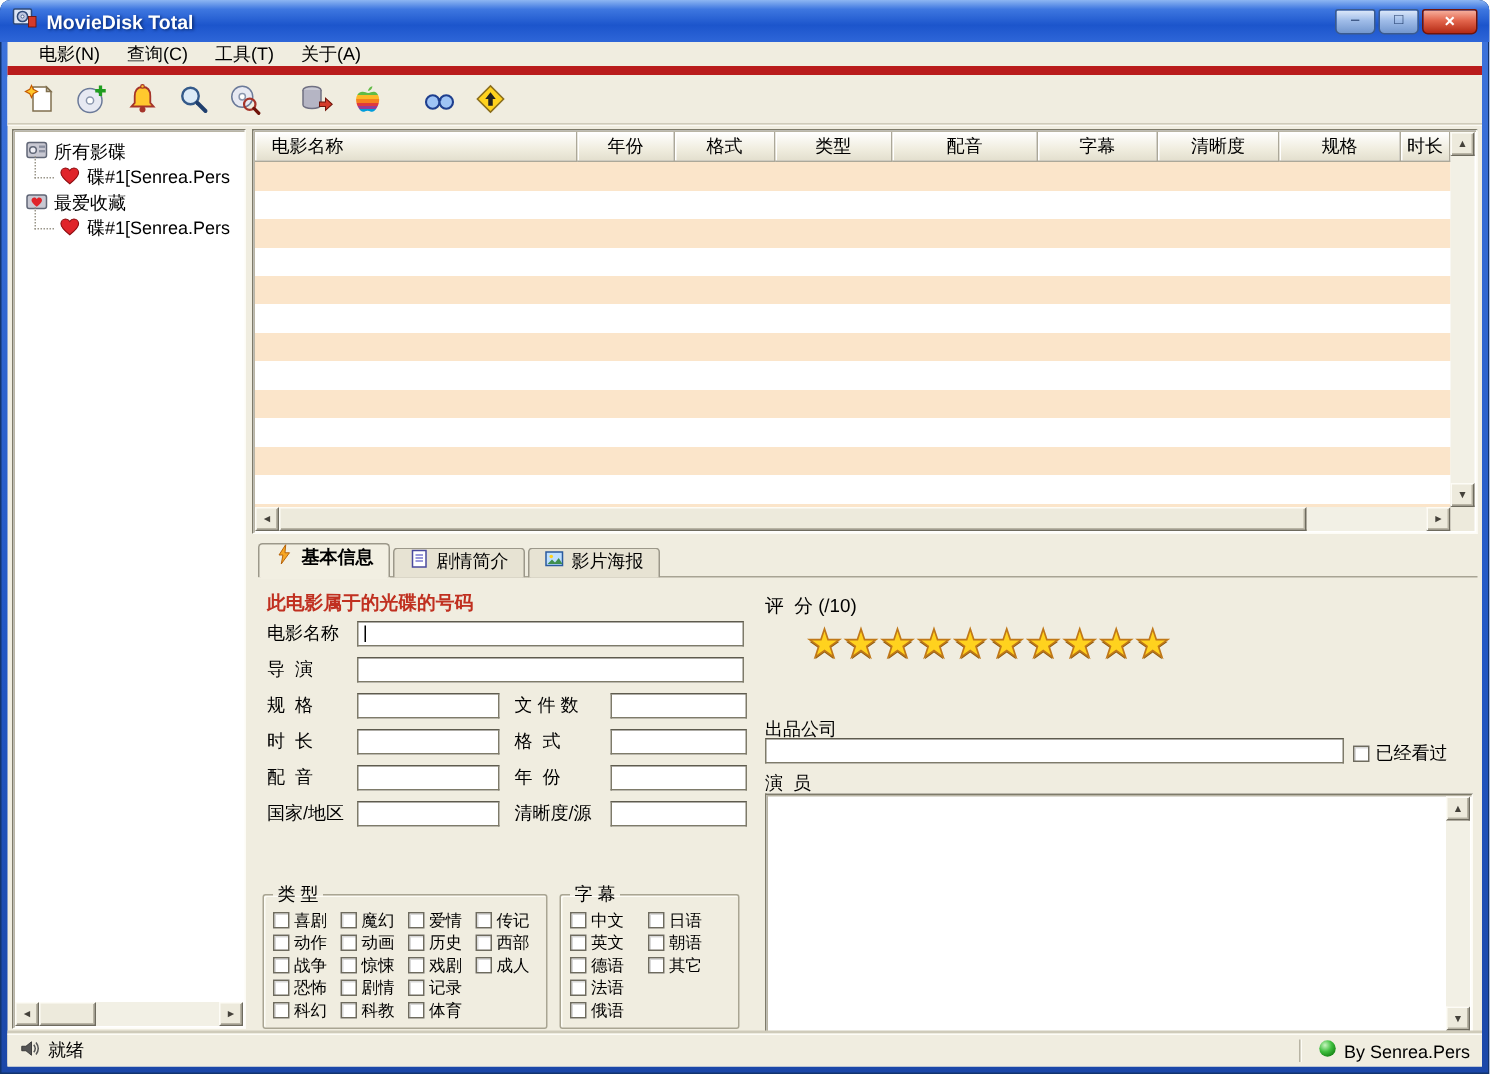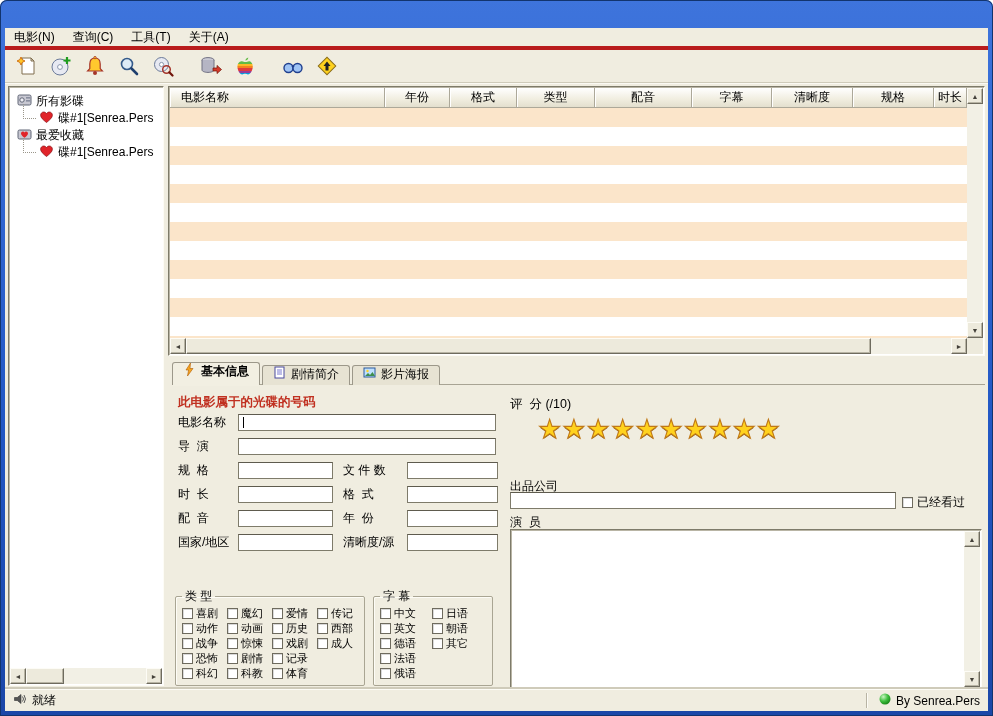--- a/index.html
+++ b/index.html
@@ -20,21 +20,21 @@
   .wbtn { height:17px; width:27px; border-radius:2px 2px 4px 4px; font-size:10px; line-height:14px;
     display:flex; align-items:center; justify-content:center; cursor:default;
     background:linear-gradient(#DCE8FA,#9FBCE8 45%,#7397CE); border:1px solid #3A5A8E; color:#16305E; }
   .wbtn.close { width:37px; background:linear-gradient(#F6B09E,#E2654C 45%,#B42A14);
     border-color:#70140A; color:#fff; font-weight:bold; font-size:12px; }
 
   
   .client { position:absolute; top:28px; left:5px; right:5px; bottom:5px; background:#F0EDE0; }
 
   .menubar { position:absolute; top:0; left:0; right:0; height:22px; display:flex;
-    align-items:center; padding-left:0; font-size:12px; border-bottom:4px solid #b91c1c; }
+    align-items:center; padding-left:12px; font-size:12px; border-bottom:6px solid #b91c1c; }
   .menu-item { padding:3px 9px; }
 
   .toolbar { position:absolute; top:22px; left:0; right:0; height:33px; display:flex;
     align-items:center; padding-left:8px; gap:6px;
     border-bottom:1px solid #CFCBBA; box-shadow:0 1px 0 #FBFAF4; }
   .tbtn { width:28px; height:27px; display:flex; align-items:center; justify-content:center;
     border:1px solid transparent; border-radius:2px; }
   .tgap { width:8px; }
 
   
@@ -143,20 +143,36 @@
     font-size:12px; padding:0 8px; }
   .status-left { display:flex; align-items:center; gap:5px; }
   .status-right { margin-left:auto; display:flex; align-items:center; gap:5px; }
   .sep { width:2px; height:15px; border-left:1px solid #B8B4A4; border-right:1px solid #FDFCF6; margin:0 6px; }
 </style>
 </head>
 <body>
 
 <div class="window">
 
+  <div class="titlebar">
+    <span>
+      <svg width="17" height="16" viewBox="0 0 17 16">
+          <rect x="1" y="2" width="12" height="10" rx="1" fill="#DDE6F5" stroke="#2F4A78"></rect>
+          <circle cx="7" cy="7" r="3.4" fill="#BFC8E2" stroke="#2F4A78"></circle>
+          <circle cx="7" cy="7" r="1" fill="#fff" stroke="#2F4A78" stroke-width=".5"></circle>
+          <rect x="11" y="7" width="5" height="7" fill="#D43A2A" stroke="#70140A" stroke-width=".6"></rect>
+        </svg>
+    </span>
+    <span class="title">MovieDisk Total</span>
+    <span class="winbtns">
+      <span class="wbtn">–</span>
+      <span class="wbtn">□</span>
+      <span class="wbtn close">×</span>
+    </span>
+  </div>
 
   <div class="client">
 
     <div class="menubar">
 
     <span class="menu-item">电影(N)</span>
         <span class="menu-item">查询(C)</span>
         <span class="menu-item">工具(T)</span>
         <span class="menu-item">关于(A)</span>
       </div>

